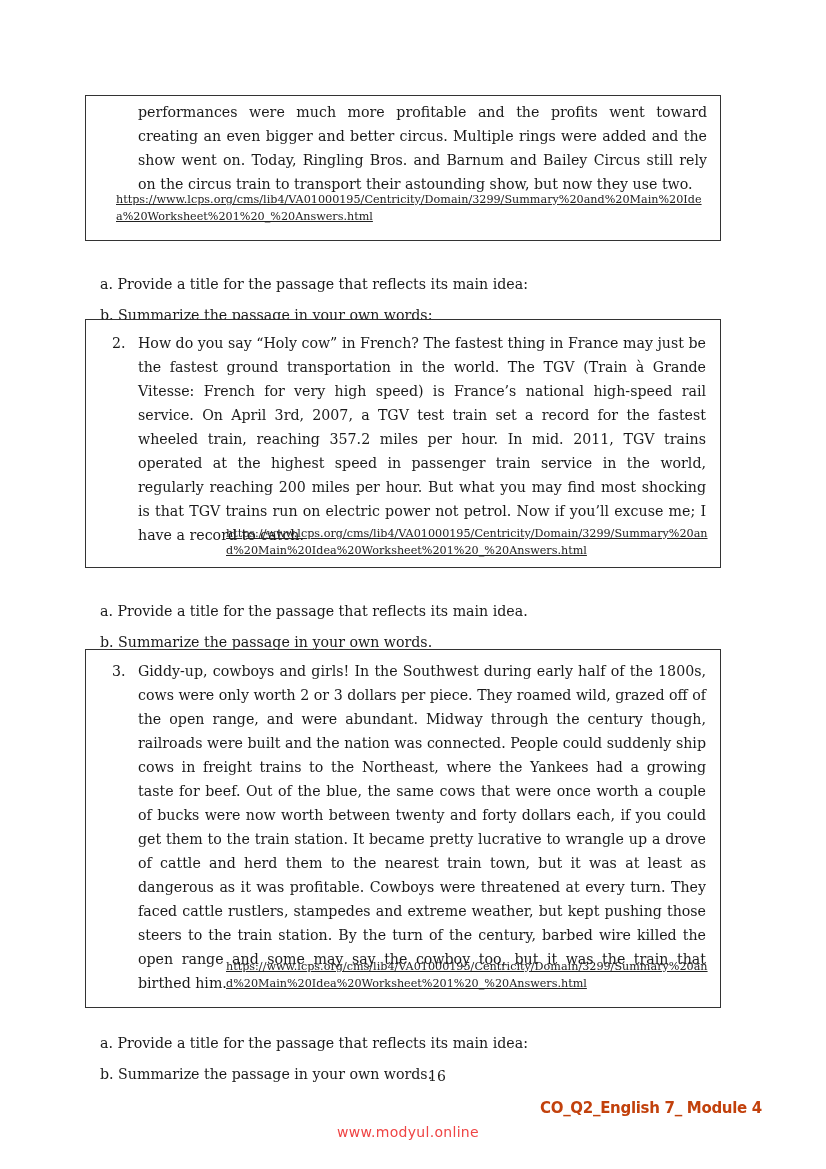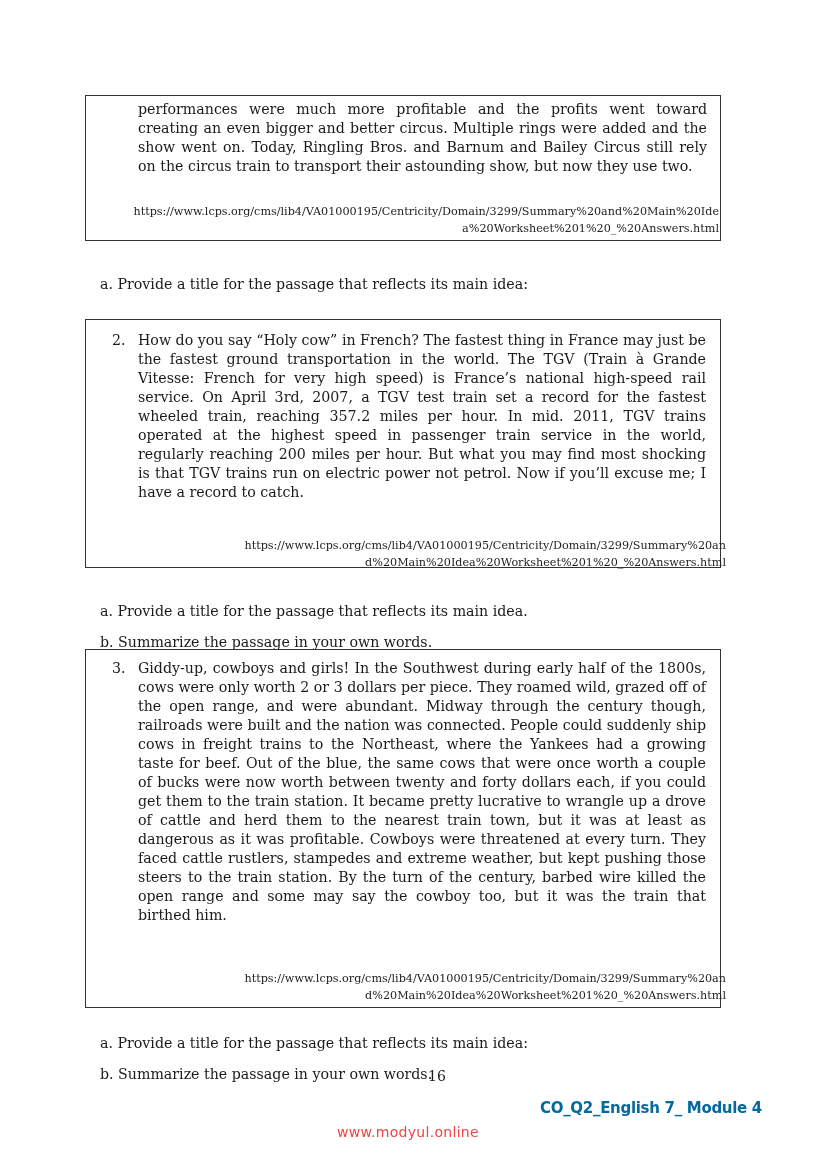--- a/index.html
+++ b/index.html
@@ -6,57 +6,58 @@
   body {
     width: 826px; height: 1169px; position: relative; overflow: hidden;
     font-family: "DejaVu Serif", "Liberation Serif", serif;
     color: #1a1a1a;
   }
   .box {
     position: absolute; left: 85px; width: 636px;
     border: 1.6px solid #333; box-sizing: border-box; background: #fff;
   }
   .para {
-    font-size: 14.2px; line-height: 19px; text-align: justify;
+    font-size: 14.2px; line-height: 24px; text-align: justify;
     text-align-last: left; margin: 0;
   }
   .num-para { position: relative; padding-left: 52px; padding-right: 14px; }
   .num { position: absolute; left: 26px; top: 0; }
   .src {
-    font-size: 11.2px; line-height: 17px; text-align: right;
-    margin: 12px; color: #222; word-break: break-all;
+    font-size: 11.2px; line-height: 17px; 
+    margin: 0; color: #222; word-break: break-all; text-decoration: underline;
   }
   .questions {
     position: absolute; left: 100px; font-size: 14.2px; line-height: 19.5px;
   }
   .questions div { white-space: nowrap; margin-top: 11px; }
   .page-num {
     position: absolute; left: 404px; top: 1068px; font-size: 14px; margin-left: 24px;
   }
   .module {
     position: absolute; left: 540px; top: 1099px;
     font-family: "DejaVu Sans", "Liberation Sans", sans-serif;
-    font-weight: bold; font-size: 15px; letter-spacing: -0.3px; color: #0369a1; text-align: right;
+    font-weight: bold; font-size: 15px; letter-spacing: -0.3px; color: #c2410c; text-align: right;
   }
   .watermark {
     position: absolute; left: 337px; top: 1124px;
     font-family: "DejaVu Sans", "Liberation Sans", sans-serif;
     font-size: 14px; color: #ef4444; letter-spacing: 0.3px;
   }
 </style>
 </head>
 <body>
 
 <div class="box" style="top:95px; height:146px;">
   <p class="para" style="position:absolute; left:52px; width:569px; top:4px;">performances were much more profitable and the profits went toward creating an even bigger and better circus. Multiple rings were added and the show went on. Today, Ringling Bros. and Barnum and Bailey Circus still rely on the circus train to transport their astounding show, but now they use two.</p>
   <p class="src" style="position:absolute; left:30px; width:591px; top:95px;">https://www.lcps.org/cms/lib4/VA01000195/Centricity/Domain/3299/Summary%20and%20Main%20Idea%20Worksheet%201%20_%20Answers.html</p>
 </div>
 
 <div class="questions" style="top:264px;">
   <div>a. Provide a title for the passage that reflects its main idea:</div>
+  <div>b. Summarize the passage in your own words:</div>
 </div>
 
 <div class="box" style="top:319px; height:249px;">
   <div class="num-para" style="margin-top:11px;">
     <span class="num para">2.</span>
     <p class="para">How do you say “Holy cow” in French? The fastest thing in France may just be the fastest ground transportation in the world. The TGV (Train à Grande Vitesse: French for very high speed) is France’s national high-speed rail service. On April 3rd, 2007, a TGV test train set a record for the fastest wheeled train, reaching 357.2 miles per hour. In mid. 2011, TGV trains operated at the highest speed in passenger train service in the world, regularly reaching 200 miles per hour. But what you may find most shocking is that TGV trains run on electric power not petrol. Now if you’ll excuse me; I have a record to catch.</p>
   </div>
   <p class="src" style="position:absolute; left:140px; width:488px; top:205px;">https://www.lcps.org/cms/lib4/VA01000195/Centricity/Domain/3299/Summary%20and%20Main%20Idea%20Worksheet%201%20_%20Answers.html</p>
 </div>
 

